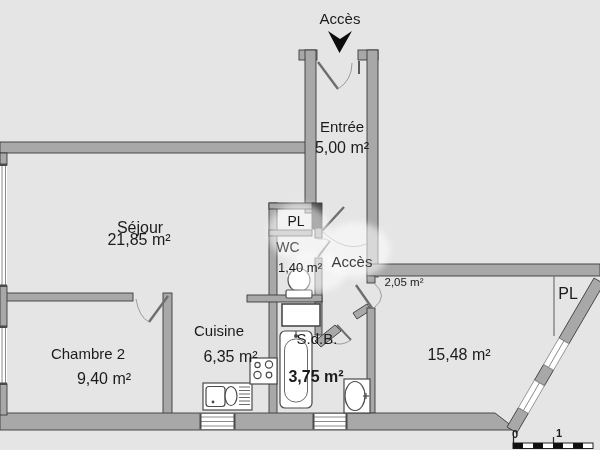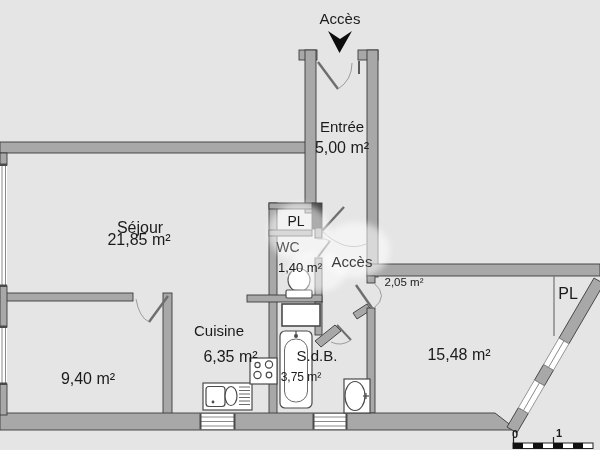--- a/index.html
+++ b/index.html
@@ -192,27 +192,28 @@
   <div class="lbl room-area" style="left:139px;top:240px;">21,85 m²</div>
 
   <div class="lbl" style="left:296px;top:221px;font-size:14px;">PL</div>
 
   <div class="lbl" style="left:288px;top:247px;font-size:14px;color:#5a5a5a;">WC</div>
   <div class="lbl" style="left:300px;top:267px;font-size:13px;">1,40 m²</div>
 
   <div class="lbl" style="left:352px;top:261px;font-size:15px;color:#3d3d3d;">Accès</div>
   <div class="lbl" style="left:357px;top:283px;font-size:11.5px;margin-left:47px;">2,05 m²</div>
 
-  <div class="lbl room-area" style="left:88px;top:379px;">9,40 m²</div>
+  <div class="lbl room-name" style="left:88px;top:353px;">Chambre 2</div>
+  <div class="lbl room-area" style="left:104px;top:379px;">9,40 m²</div>
 
   <div class="lbl room-name" style="left:219px;top:330px;">Cuisine</div>
   <div class="lbl room-area" style="left:218px;top:357px;padding-left:25px;">6,35 m²</div>
 
-  <div class="lbl room-name" style="left:317px;top:355px;">S.d.B.</div>
-  <div class="lbl" style="left:301px;top:377px;font-size:12px;">3,75 m²</div>
+  <div class="lbl room-name" style="left:317px;top:338px;">S.d.B.</div>
+  <div class="lbl" style="left:316px;top:377px;font-size:16px;font-weight:bold;">3,75 m²</div>
 
   <div class="lbl room-area" style="left:459px;top:355px;">15,48 m²</div>
 
   <div class="lbl" style="left:568px;top:294px;font-size:16px;">PL</div>
 
   <div class="lbl" style="left:515px;top:434px;font-size:11px;font-weight:700;">0</div>
   <div class="lbl" style="left:559px;top:433px;font-size:11px;font-weight:700;">1</div>
 
 </div>
 

